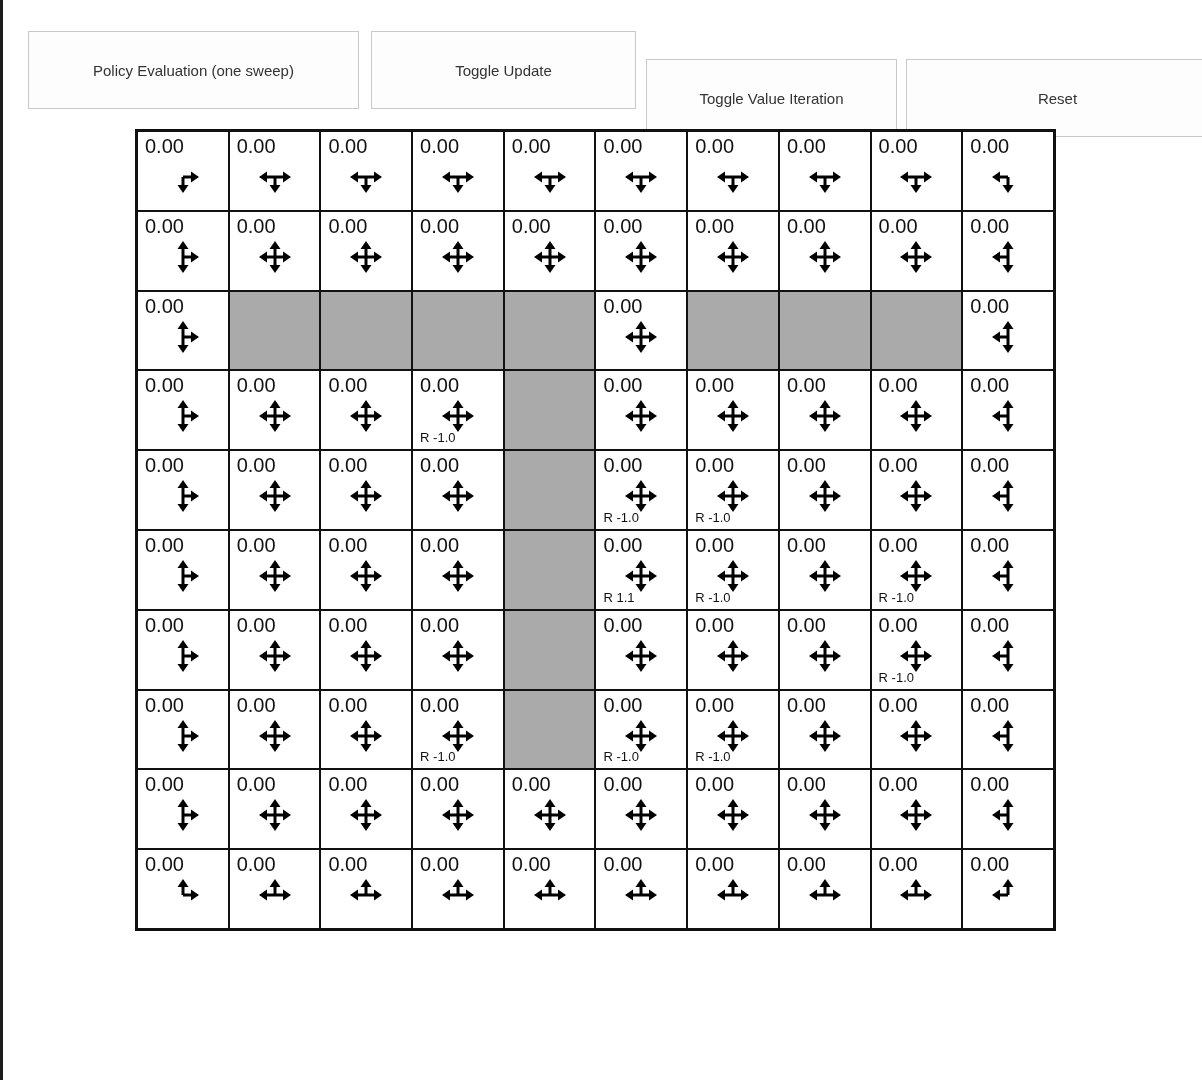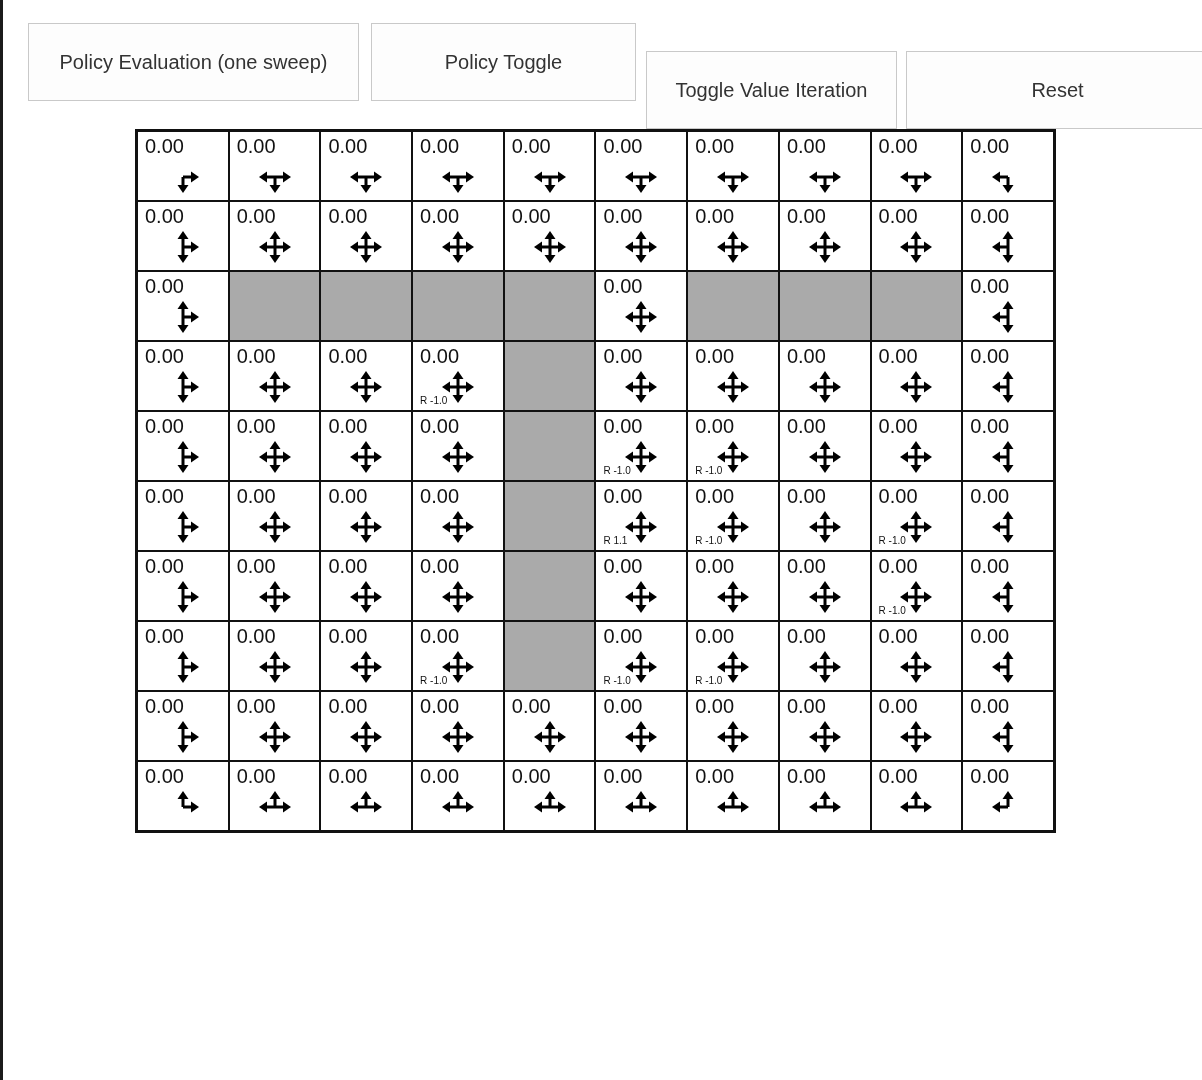--- a/index.html
+++ b/index.html
@@ -7,64 +7,64 @@
     width: 1202px; height: 1080px; position: relative;
     background: #ffffff; overflow: hidden;
     font-family: "Liberation Sans", sans-serif;
   }
   .left-edge {
     position: absolute; left: 0; top: 0; width: 3px; height: 1080px;
     background: #1b1b1b;
   }
   .toolbar { position: absolute; top: 19px; left: 0; width: 1202px; height: 78px; }
   .toolbar button {
-    position: absolute; top: 4px; height: 78px;
+    position: absolute; top: 12px; height: 78px;
     background: #fdfdfd; border: 1px solid #c9c9c9;
     font-family: "Liberation Sans", sans-serif;
-    font-size: 20px; color: #333333; cursor: pointer;
+    font-size: 15px; color: #333333; cursor: pointer;
   }
   .btn-0 { left: 28px;  width: 331px; }
   .btn-1 { left: 371px; width: 265px; }
   .btn-2 { left: 646px; width: 251px; margin-top: 28px; }
   .btn-3 { left: 906px; width: 303px; margin-top: 28px; }
 
   .gridworld {
     position: absolute; left: 135px; top: 129px;
-    width: 921px; height: 704px;
+    width: 921px; height: 802px;
     border: 2px solid #111111; box-sizing: border-box;
     display: grid;
     grid-template-columns: repeat(10, 1fr);
     grid-template-rows: repeat(10, 1fr);
     background: #ffffff;
   }
   .cell {
     position: relative; box-sizing: border-box;
     border: 1px solid #111111; background: #ffffff;
   }
   .cell.wall { background: #aaaaaa; }
   .cell .val {
     position: absolute; top: 3px; left: 7px;
     font-size: 20px; color: #111111; line-height: 1.1;
   }
   .cell .arrows {
     position: absolute; left: 50%; top: 25px; transform: translateX(-50%);
   }
   .cell .reward {
     position: absolute; bottom: 4px; left: 7px;
-    font-size: 10px; color: #111111;
+    font-size: 13px; color: #111111;
   }
 </style>
 </head>
 <body>
 
 <div class="left-edge"></div>
 
 <div class="toolbar">
   <button class="btn-0">Policy Evaluation (one sweep)</button>
-  <button class="btn-1">Policy Toggle</button>
+  <button class="btn-1">Toggle Update</button>
   <button class="btn-2">Toggle Value Iteration</button>
   <button class="btn-3">Reset</button>
 </div>
 
 <div class="gridworld">
     <div class="cell">
       <div class="val">0.00</div>
       <svg width="40" height="40" viewBox="0 0 40 40" class="arrows">
         <line x1="20" y1="20" x2="20" y2="28" stroke="#000000" stroke-width="3"></line>
         <polygon points="20,36 14.5,28 25.5,28" fill="#000000"></polygon>

